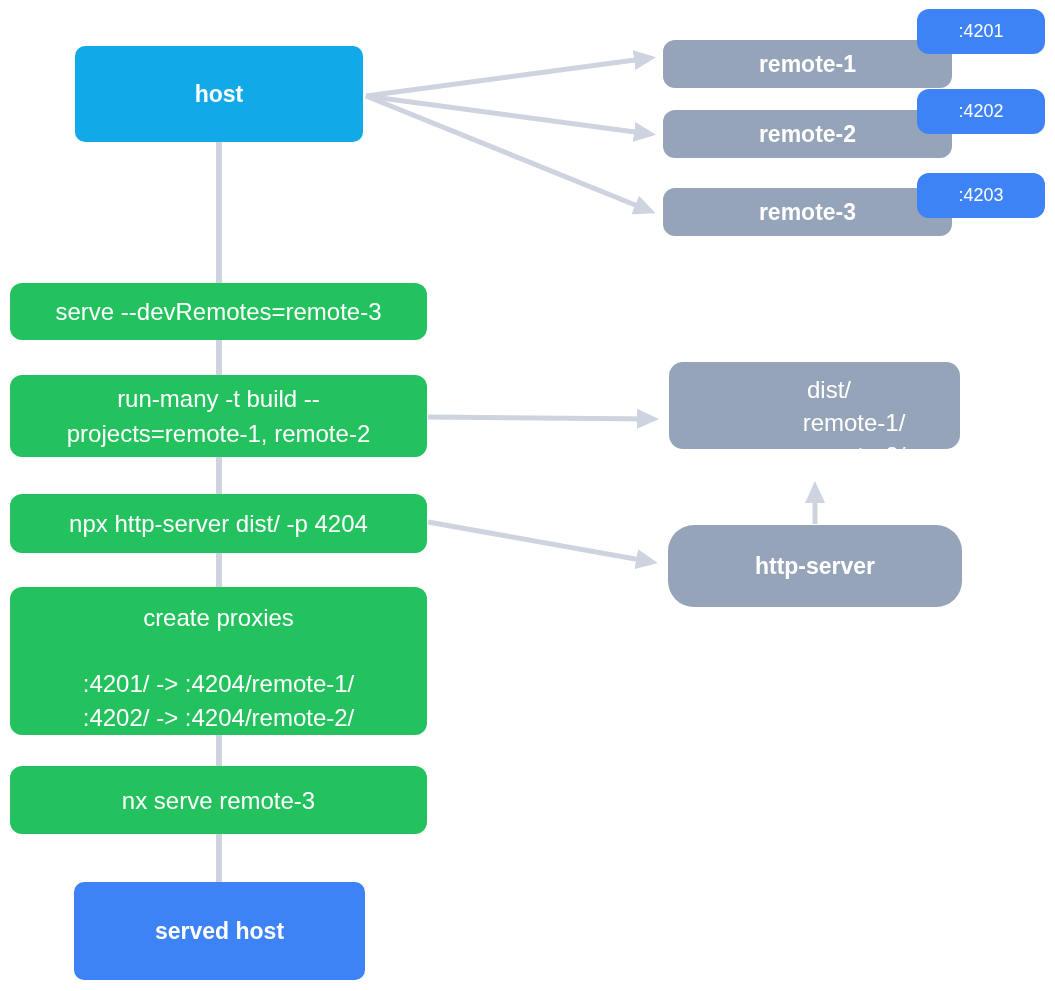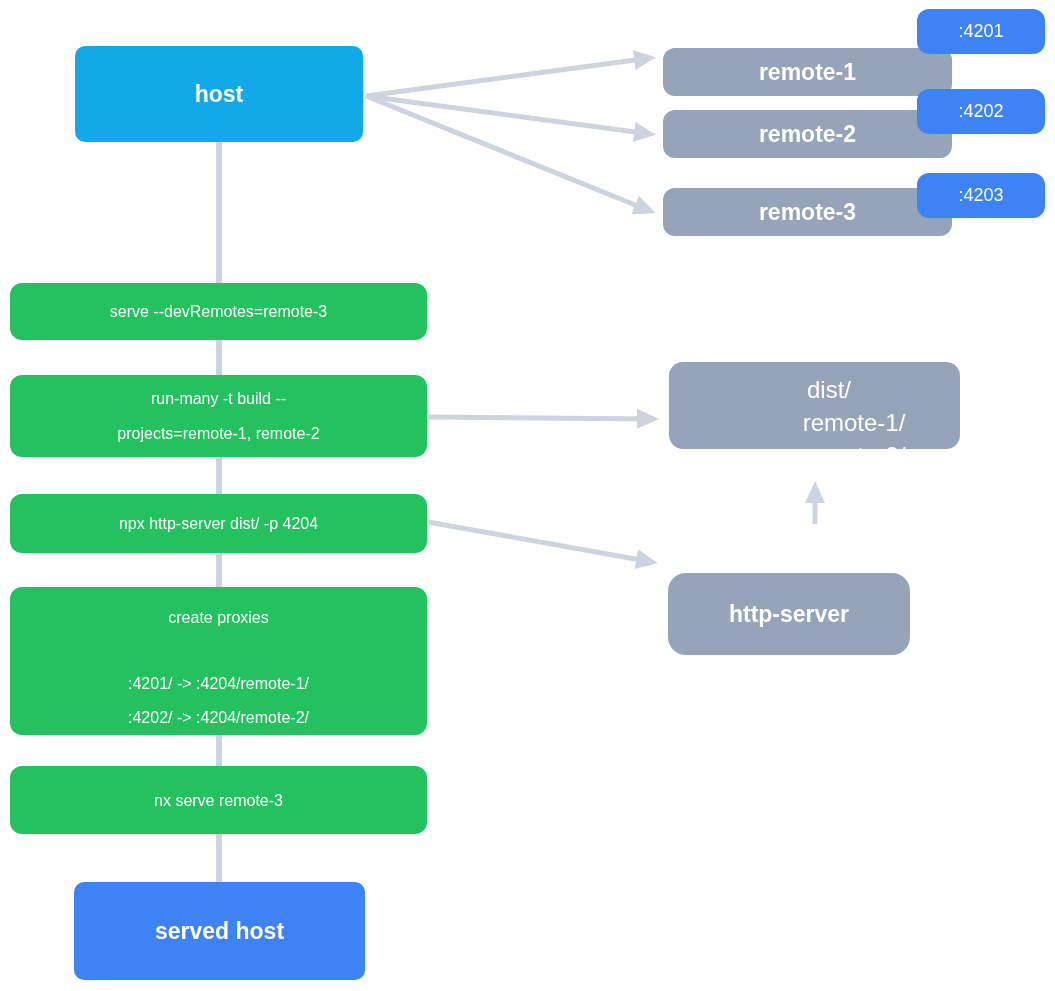--- a/index.html
+++ b/index.html
@@ -52,39 +52,39 @@
     background: var(--served-fill, #3D83F6);
     border-radius: 10px;
     font-weight: bold;
     font-size: 23px;
   }
   
   .step {
     left: 10px; width: 417px;
     background: var(--step-fill, #24C25F);
     border-radius: 12px;
-    font-size: 16px;
+    font-size: 24px;
     line-height: 35px;
   }
   .step-serve   { top: 283px; height: 57px; }
   .step-runmany { top: 375px; height: 82px; flex-direction: column; }
   .step-npx     { top: 494px; height: 59px; }
   .step-proxies { top: 587px; height: 148px; flex-direction: column; justify-content: flex-start; padding-top: 13px; }
   .step-nx      { top: 766px; height: 68px; }
   .proxies-gap  { height: 37px; }
   .proxy-line   { line-height: 34px; }
   
   .remote {
     left: 663px; width: 289px; height: 48px;
     background: var(--remote-fill, #95A4B8);
     border-radius: 12px;
     font-weight: bold;
     font-size: 23px;
   }
-  .remote-1 { top: 48px; }
+  .remote-1 { top: 40px; }
   .remote-2 { top: 110px; }
   .remote-3 { top: 188px; }
   
   .badge {
     left: 917px; width: 128px; height: 45px;
     background: var(--port-fill, #3D83F6);
     border-radius: 12px;
     font-size: 18px;
     z-index: 2;
   }
@@ -100,26 +100,25 @@
     align-items: center;
     justify-content: flex-start;
     padding: 11px 0 0 29px;
     font-size: 24px;
     line-height: 33px;
     text-align: left;
   }
   .dist .indent { padding-left: 50px; }
   
   .http {
-    left: 668px; top: 525px; width: 242px; height: 82px;
+    left: 668px; top: 525px; width: 294px; height: 82px;
     background: var(--remote-fill, #95A4B8);
-    border-radius: 18px;
-    font-weight: bold;
-    font-size: 23px;
-    margin-top: 48px;
+    border-radius: 26px;
+    font-weight: bold;
+    font-size: 23px;
   }
 </style>
 </head>
 <body>
 
 <div class="canvas">
 
   <svg class="edges" width="1055" height="991" viewBox="0 0 1055 991">
     <defs>
       <marker id="arrow" markerWidth="4.4" markerHeight="4" refX="3.2" refY="2" orient="auto">

